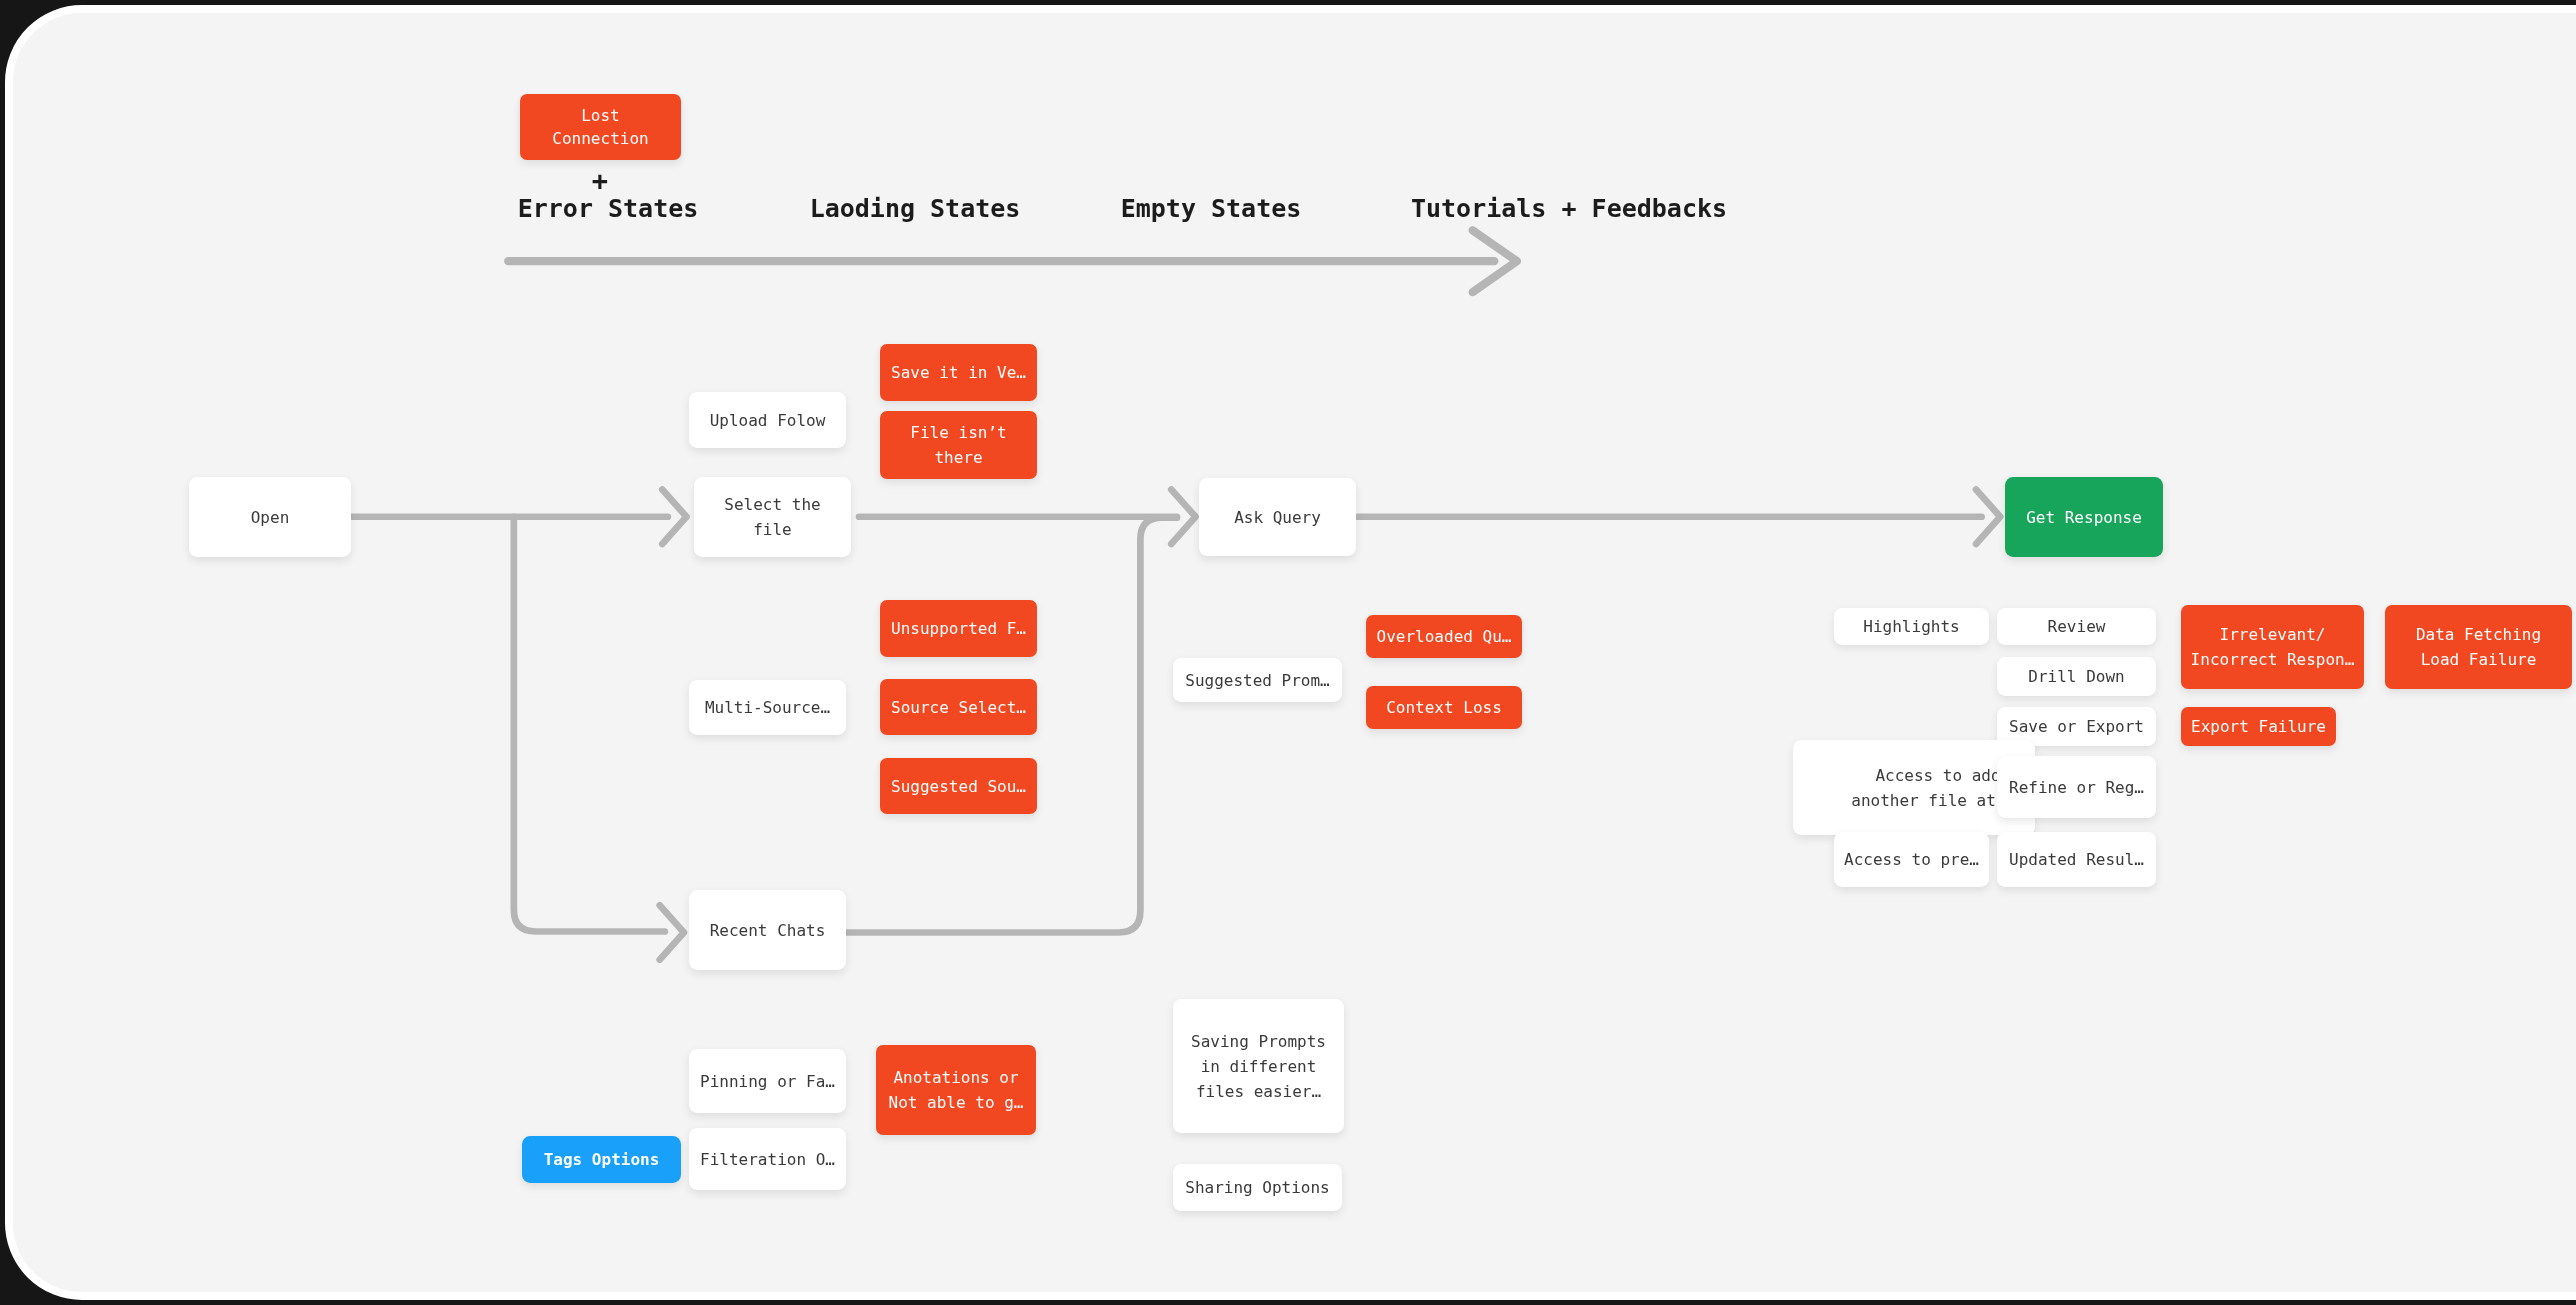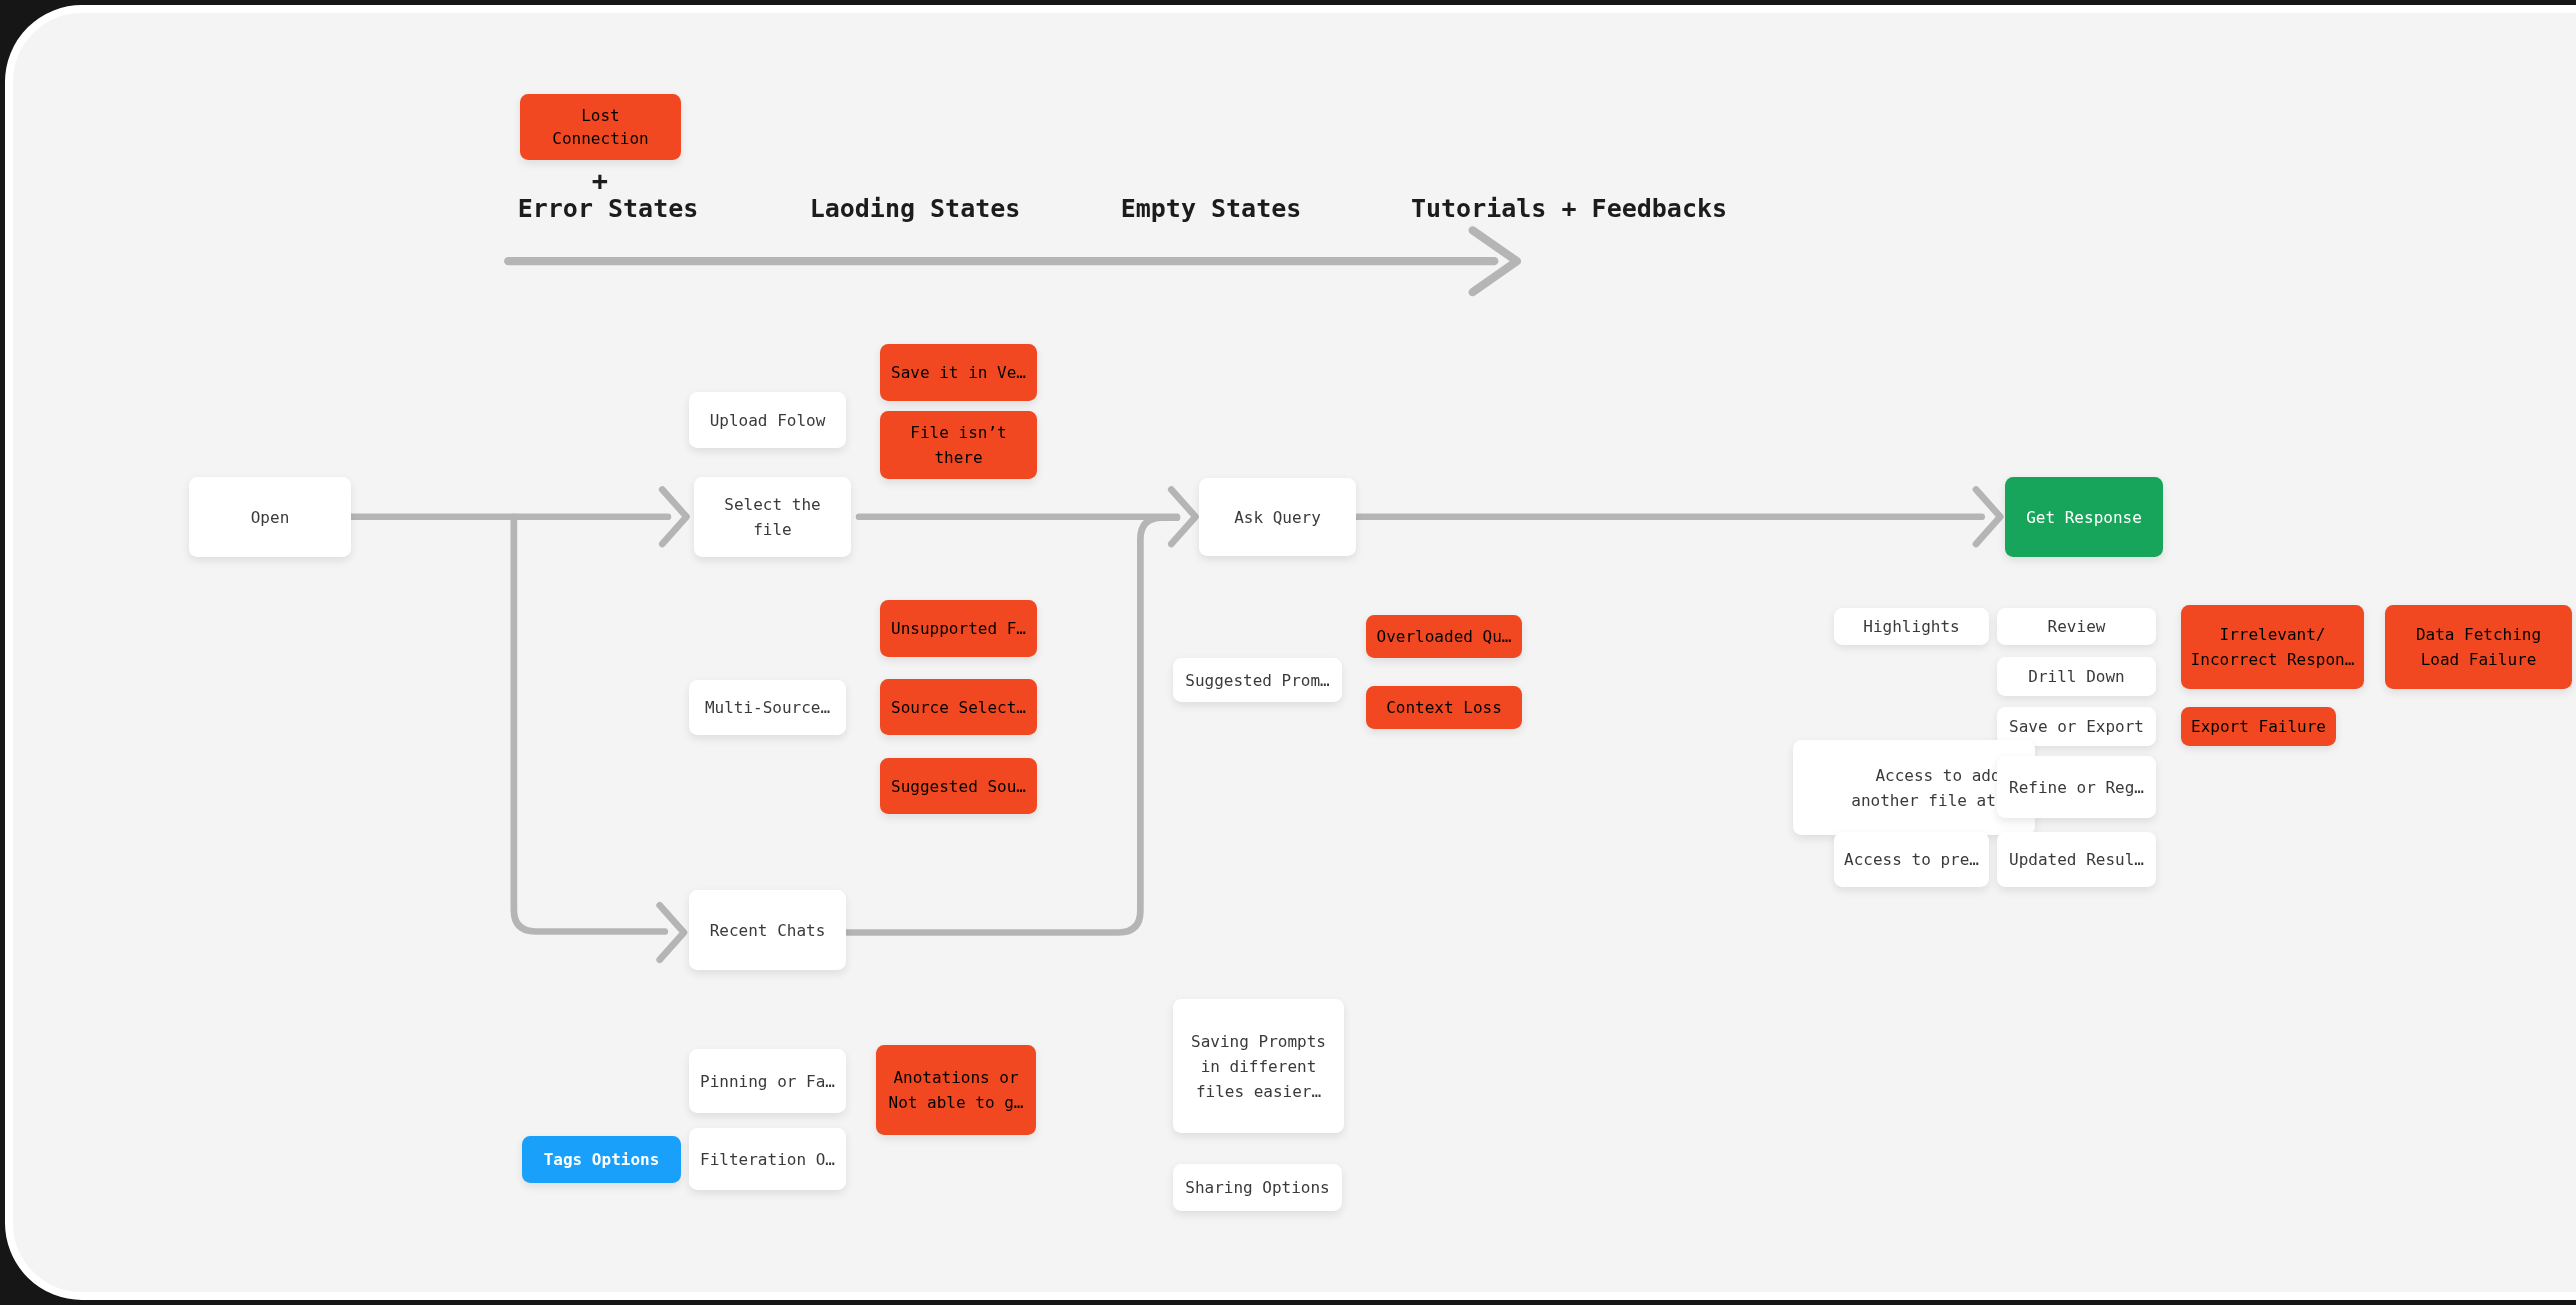--- a/index.html
+++ b/index.html
@@ -14,21 +14,21 @@
           background:var(--canvas-bg);border:8.2px solid var(--border-color);border-radius:77px;}
   svg.connectors{position:absolute;left:0;top:0;width:2765px;height:1305px;}
   svg.connectors path{stroke:var(--connector);fill:none;stroke-width:13;
                       stroke-linecap:round;stroke-linejoin:round;}
   svg.connectors path.thick{stroke-width:16;}
   .node{position:absolute;display:flex;align-items:center;justify-content:center;
         text-align:center;border-radius:8.2px;white-space:pre-line;
         font-size:16px;line-height:25px;font-weight:500;
         box-shadow:0 3.1px 8.2px rgba(0,0,0,0.09);}
   .node.white{background:#FFFFFF;color:var(--node-text);}
-  .node.red{background:var(--red);color:#000000;}
+  .node.red{background:var(--red);color:#ffffff;border-radius:7px;}
   .node.green{background:var(--green);color:#FFFFFF;}
   .node.blue{background:var(--blue);color:#FFFFFF;}
   .node.legend{line-height:23px;}
   .heading{position:absolute;transform:translateX(-50%);white-space:nowrap;
            font-size:25px;font-weight:700;color:var(--heading-text);}
   .plus{position:absolute;transform:translate(-50%,-50%);font-size:27px;font-weight:700;
         color:var(--heading-text);}
 </style>
 </head>
 <body>

